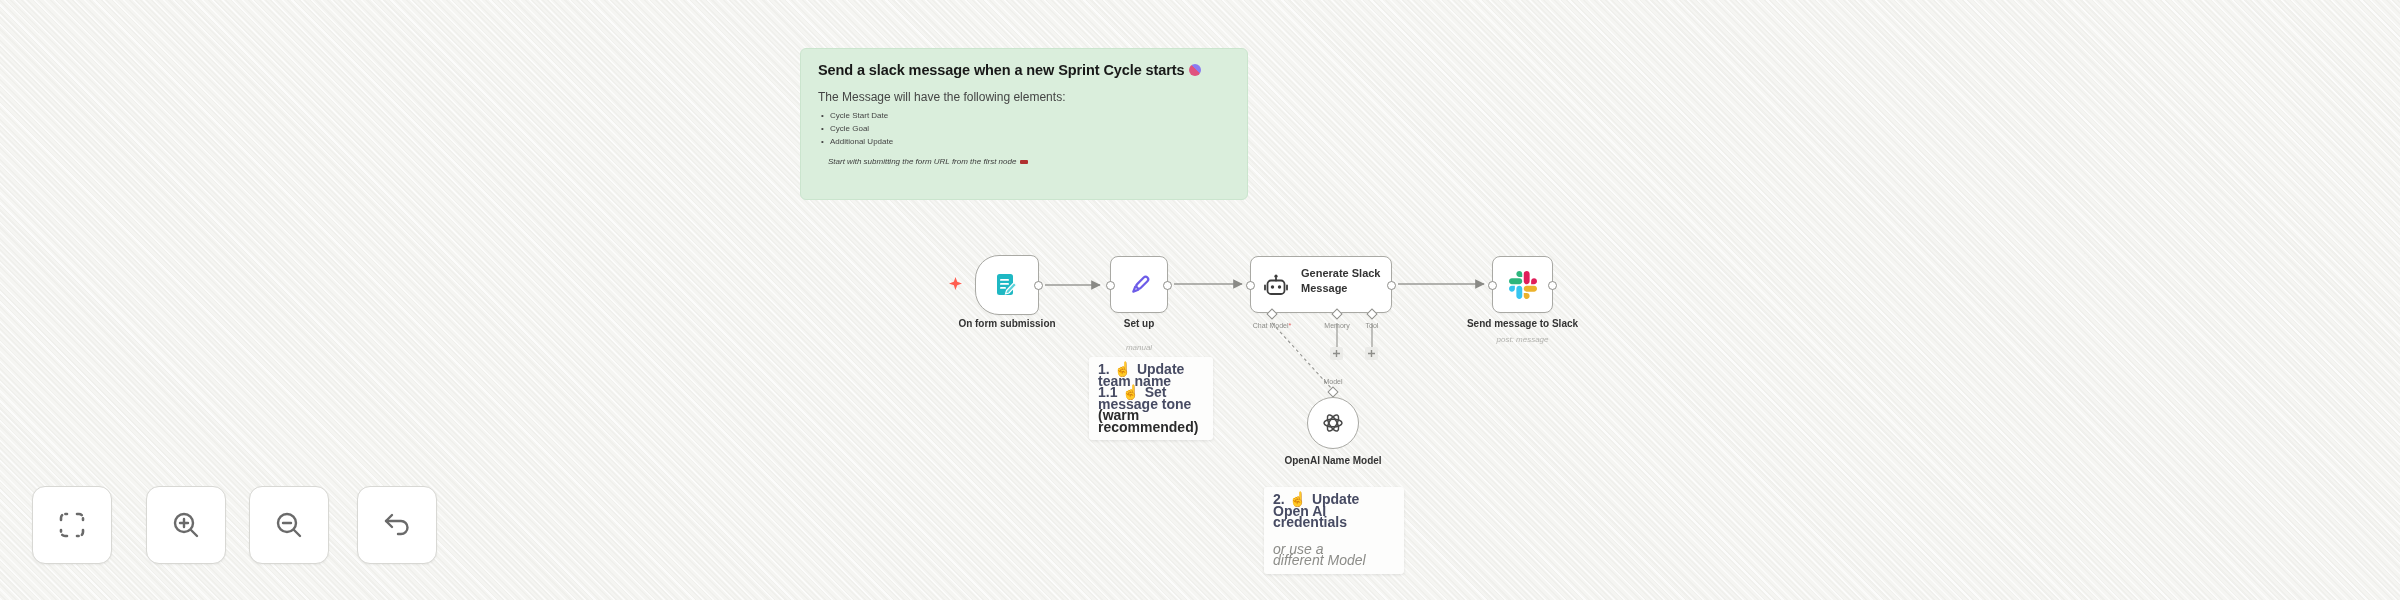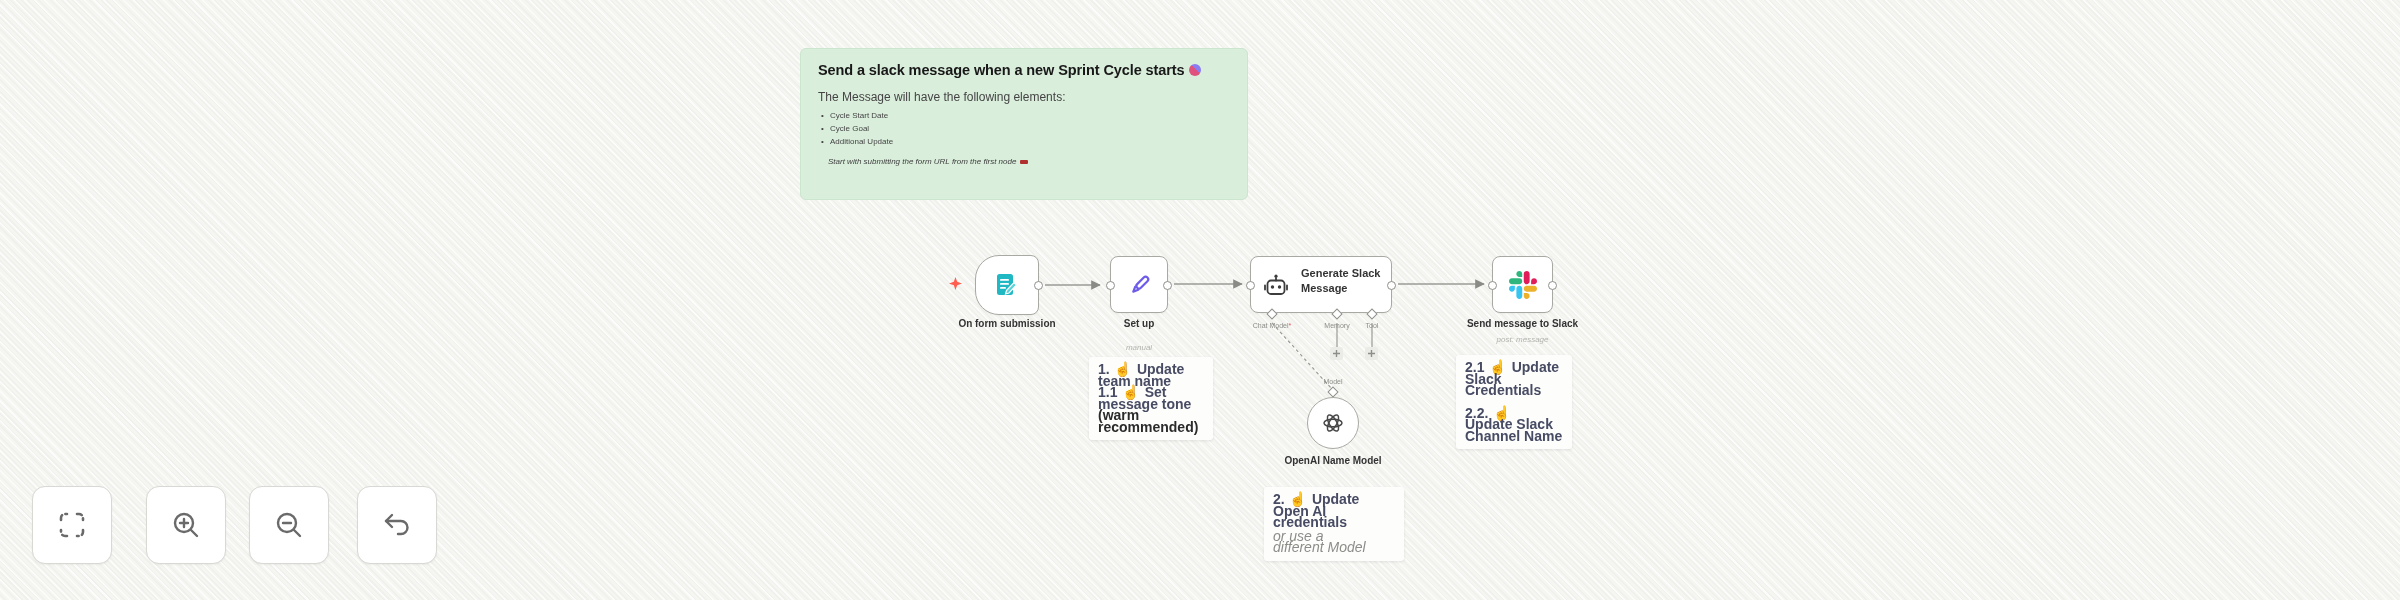--- a/index.html
+++ b/index.html
@@ -60,21 +60,21 @@
   
   .mini-note {
     position:absolute; background:#fdfdfc; border-radius:3px;
     box-shadow:0 1px 3px rgba(0,0,0,0.09); padding:7px 9px;
     font-size:14px; line-height:11.5px;
   }
   .mini-note b { color:#474b63; font-weight:700; }
   .mini-note .pre { color:#474b63; font-weight:700; }
   .mini-note .emj { color:#f0a32f; font-weight:700; padding:0 1px; }
   .mini-note .plain { color:#2b2b2b; font-weight:700; }
-  .mini-note .ital { color:#8c8c88; font-style:italic; font-weight:400; display:block; margin-top:2px; }
+  .mini-note .ital { color:#8c8c88; font-style:italic; font-weight:400; display:block; margin-top:15px; }
   .note-gap { height:11px; }
 
   
   .ctrl-btn {
     position:absolute; top:486px; width:80px; height:78px; background:#fff;
     border:1.5px solid #d8d8d4; border-radius:13px; box-shadow:0 1px 2px rgba(0,0,0,0.05);
     display:flex; align-items:center; justify-content:center; cursor:pointer;
   }
 </style>
 </head>
@@ -198,25 +198,20 @@
     </svg>
   </div>
   <div class="node-label" style="left:1263px; top:455px; width:140px;">OpenAI Name Model</div>
 
   <div class="mini-note" style="left:1089px; top:357px; width:124px;">
     <div><span class="pre">1.</span> <span class="emj">☝</span> <b>Update team name</b></div>
     <div><span class="pre">1.1</span> <span class="emj">☝</span> <b>Set message tone</b></div>
     <div class="plain">(warm recommended)</div>
   </div>
 
-  <div class="mini-note" style="left:1456px; top:355px; width:116px;">
-    <div><span class="pre">2.1</span> <span class="emj">☝</span> <b>Update Slack Credentials</b></div>
-    <div class="note-gap"></div>
-    <div><span class="pre">2.2.</span> <span class="emj">☝</span> <b>Update Slack Channel Name</b></div>
-  </div>
 
   <div class="mini-note" style="left:1264px; top:487px; width:140px; padding-right:30px;">
     <div><span class="pre">2.</span> <span class="emj">☝</span> <b>Update Open AI credentials</b></div>
     <span class="ital">or use a different Model</span>
   </div>
 
   <div class="ctrl-btn" style="left:32px;">
     <svg width="34" height="34" viewBox="0 0 34 34">
       <g stroke="#6a6a6a" stroke-width="2.6" fill="none" stroke-linecap="round" stroke-dasharray="5 3.5">
         <path d="M6 12 V10 a4 4 0 0 1 4-4 h2"></path>

